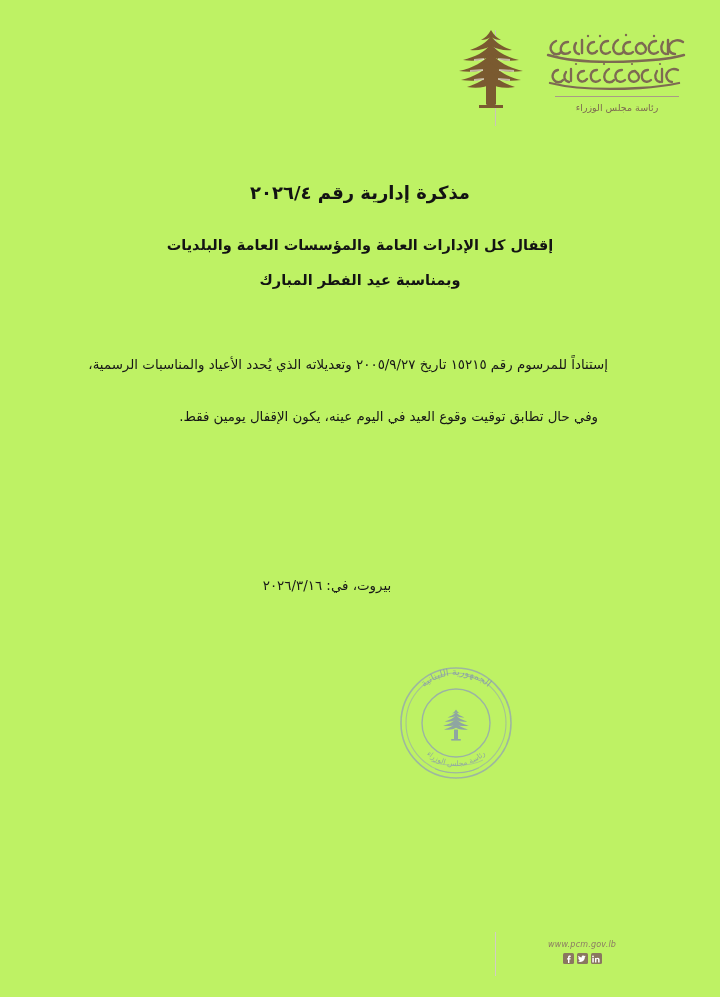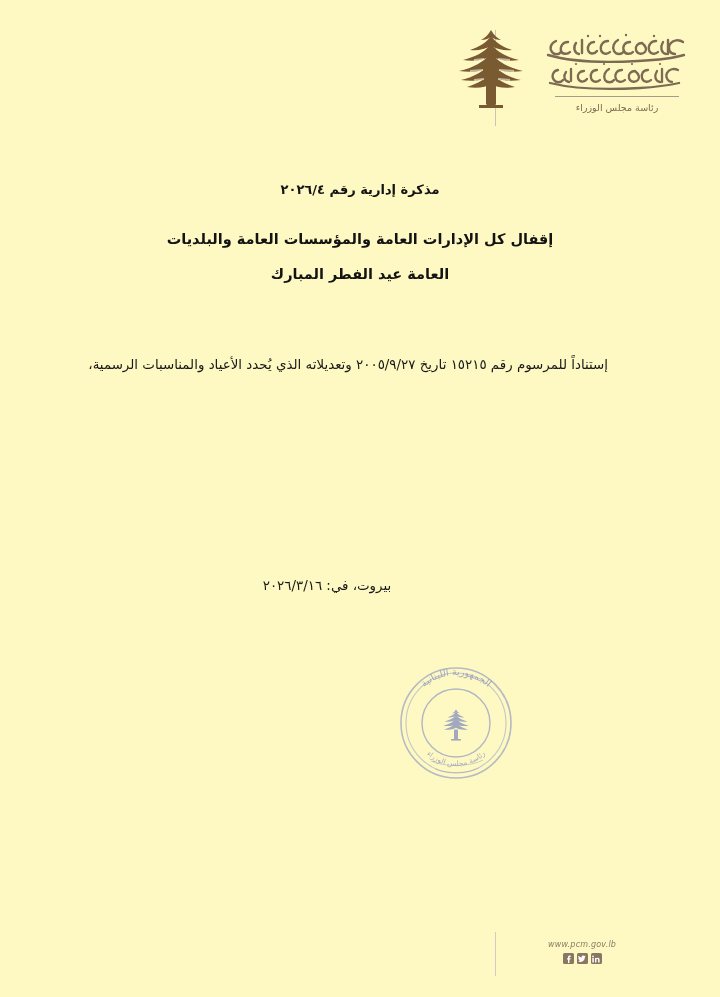--- a/index.html
+++ b/index.html
@@ -13,21 +13,21 @@
     height: 997px;
     position: relative;
     font-family: "DejaVu Sans", "Liberation Sans", sans-serif;
     color: #1a1a1a;
     overflow: hidden;
   }
 
   .page {
     position: absolute;
     inset: 0;
-    background: #fef9c3;
+    background: #bef264;
     padding-left: 30px;
   }
 
   
   .letterhead {
     position: absolute;
     top: 24px;
     left: 0;
     width: 720px;
     height: 120px;
@@ -83,21 +83,21 @@
   
   .title-block {
     position: absolute;
     top: 182px;
     left: 0;
     width: 720px;
     text-align: center;
     direction: rtl;
   }
   .memo-no {
-    font-size: 13px;
+    font-size: 18px;
     font-weight: bold;
     color: #131313;
     letter-spacing: 0.3px;
     margin: 0;
   }
   .title-line {
     font-size: 14.5px;
     font-weight: bold;
     color: #131313;
     margin: 16px;
@@ -298,25 +298,26 @@
         <div class="lh-rule"></div>
         <div class="lh-sub">رئاسة مجلس الوزراء</div>
       </div>
 
     </div>
   </div>
 
   <div class="title-block">
     <p class="memo-no">مذكرة إدارية رقم ٢٠٢٦/٤</p>
     <p class="title-line first">إقفال كل الإدارات العامة والمؤسسات العامة والبلديات</p>
-    <p class="title-line second">العامة عيد الفطر المبارك</p>
+    <p class="title-line second">وبمناسبة عيد الفطر المبارك</p>
   </div>
 
   <div class="body-block">
     <p class="para p1">إستناداً للمرسوم رقم ١٥٢١٥ تاريخ ٢٠٠٥/٩/٢٧ وتعديلاته الذي يُحدد الأعياد والمناسبات الرسمية،</p>
+    <p class="para p3">وفي حال تطابق توقيت وقوع العيد في اليوم عينه، يكون الإقفال يومين فقط.</p>
   </div>
 
   <div class="date-line">بيروت، في: ٢٠٢٦/٣/١٦</div>
 
 
   <svg class="seal" viewBox="0 0 130 132" role="img" aria-label="official seal">
     <defs>
       <path id="ringTop" d="M 17 66 A 48 48 0 0 1 113 66"></path>
       <path id="ringBottom" d="M 22 66 A 43 43 0 0 0 108 66"></path>
     </defs>

